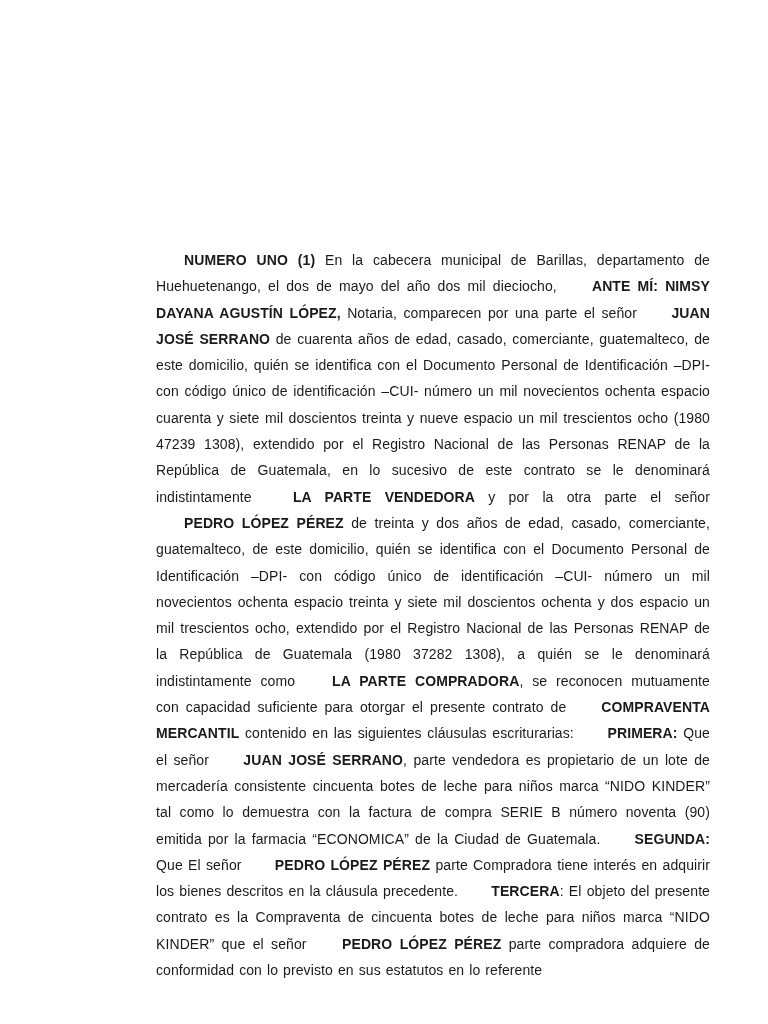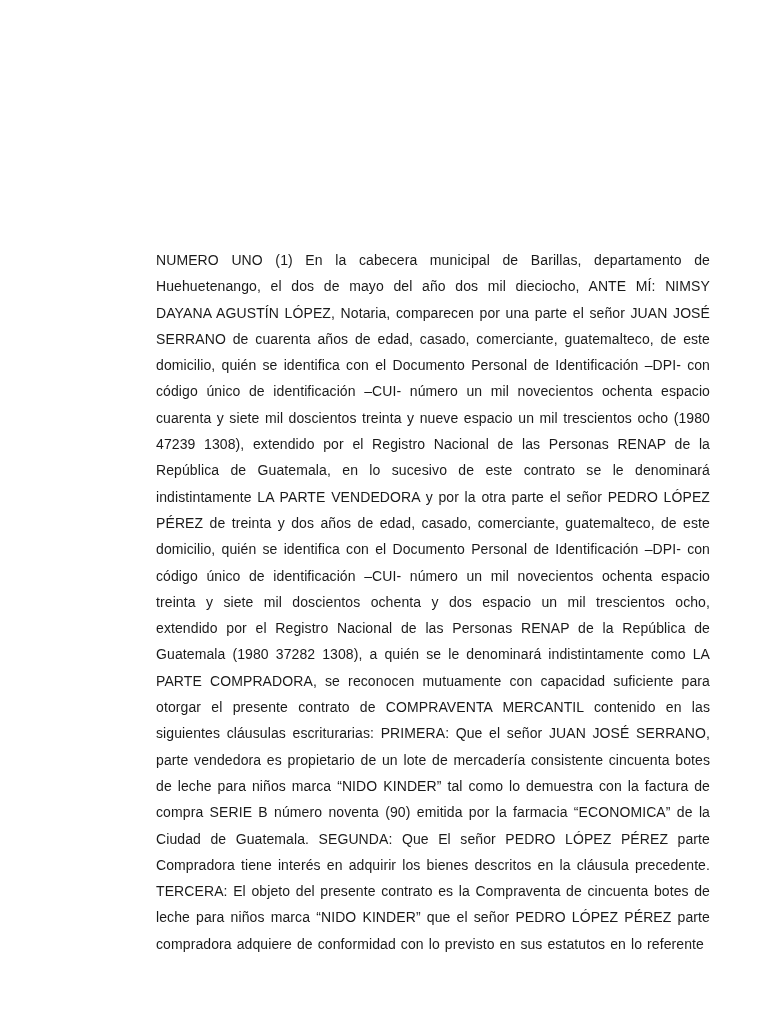--- a/index.html
+++ b/index.html
@@ -21,20 +21,20 @@
     top: 233px;
     width: 554px;
     font-size: 14px;
     line-height: 26.3px;
     color: #1a1a1a;
     text-align: justify;
     letter-spacing: 0.1px;
     word-spacing: 1px;
   }
   .run { font-weight: 400; }
-  .run.bold { font-weight: 400; }
+  .run.bold { font-weight: 700; margin-left: 28px; }
 </style>
 </head>
 <body>
 
 <div class="page">
   <p class="contract-text"><span class="run bold">NUMERO UNO (1)</span><span class="run"> En la cabecera municipal de Barillas, departamento de Huehuetenango, el dos de mayo del año dos mil dieciocho, </span><span class="run bold">ANTE MÍ: NIMSY DAYANA AGUSTÍN LÓPEZ,</span><span class="run"> Notaria, comparecen por una parte el señor </span><span class="run bold">JUAN JOSÉ SERRANO</span><span class="run"> de cuarenta años de edad, casado, comerciante, guatemalteco, de este domicilio, quién se identifica con el Documento Personal de Identificación –DPI- con código único de identificación –CUI- número un mil novecientos ochenta espacio cuarenta y siete mil doscientos treinta y nueve espacio un mil trescientos ocho (1980 47239 1308), extendido por el Registro Nacional de las Personas RENAP de la República de Guatemala, en lo sucesivo de este contrato se le denominará indistintamente </span><span class="run bold">LA PARTE VENDEDORA</span><span class="run"> y por la otra parte el señor </span><span class="run bold">PEDRO LÓPEZ PÉREZ</span><span class="run"> de treinta y dos años de edad, casado, comerciante, guatemalteco, de este domicilio, quién se identifica con el Documento Personal de Identificación –DPI- con código único de identificación –CUI- número un mil novecientos ochenta espacio treinta y siete mil doscientos ochenta y dos espacio un mil trescientos ocho, extendido por el Registro Nacional de las Personas RENAP de la República de Guatemala (1980 37282 1308), a quién se le denominará indistintamente como </span><span class="run bold">LA PARTE COMPRADORA</span><span class="run">, se reconocen mutuamente con capacidad suficiente para otorgar el presente contrato de </span><span class="run bold">COMPRAVENTA MERCANTIL</span><span class="run"> contenido en las siguientes cláusulas escriturarias: </span><span class="run bold">PRIMERA:</span><span class="run"> Que el señor </span><span class="run bold">JUAN JOSÉ SERRANO</span><span class="run">, parte vendedora es propietario de un lote de mercadería consistente cincuenta botes de leche para niños marca “NIDO KINDER” tal como lo demuestra con la factura de compra SERIE B número noventa (90) emitida por la farmacia “ECONOMICA” de la Ciudad de Guatemala. </span><span class="run bold">SEGUNDA:</span><span class="run"> Que El señor </span><span class="run bold">PEDRO LÓPEZ PÉREZ</span><span class="run"> parte Compradora tiene interés en adquirir los bienes descritos en la cláusula precedente. </span><span class="run bold">TERCERA</span><span class="run">: El objeto del presente contrato es la Compraventa de cincuenta botes de leche para niños marca “NIDO KINDER” que el señor </span><span class="run bold">PEDRO LÓPEZ PÉREZ</span><span class="run"> parte compradora adquiere de conformidad con lo previsto en sus estatutos en lo referente</span></p>
 </div>
 
 </body></html>

